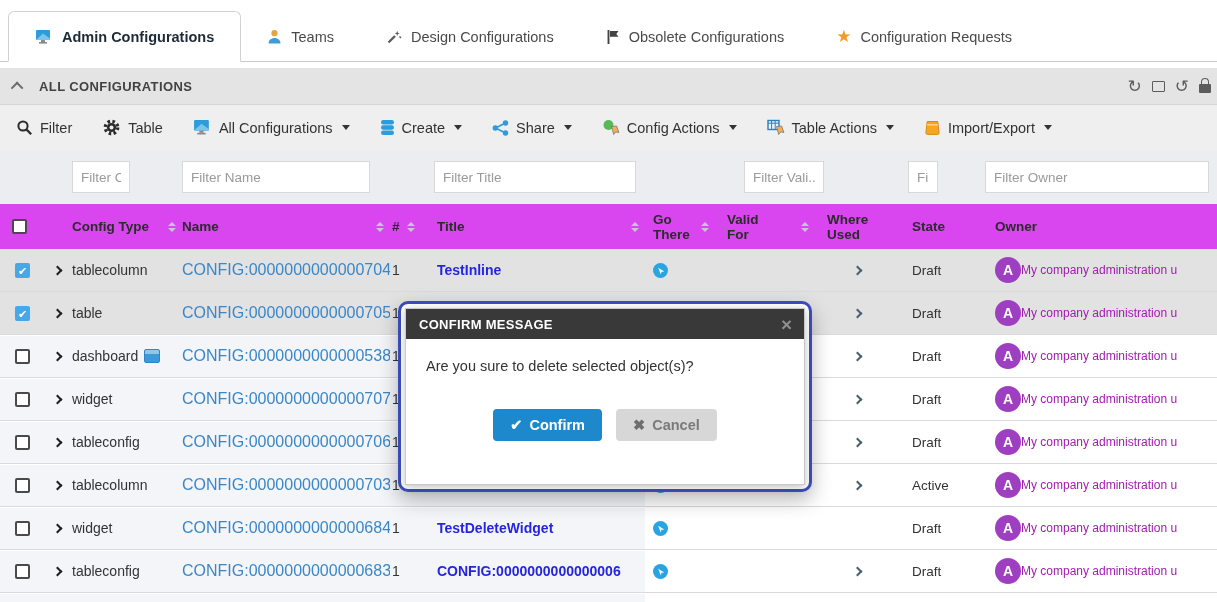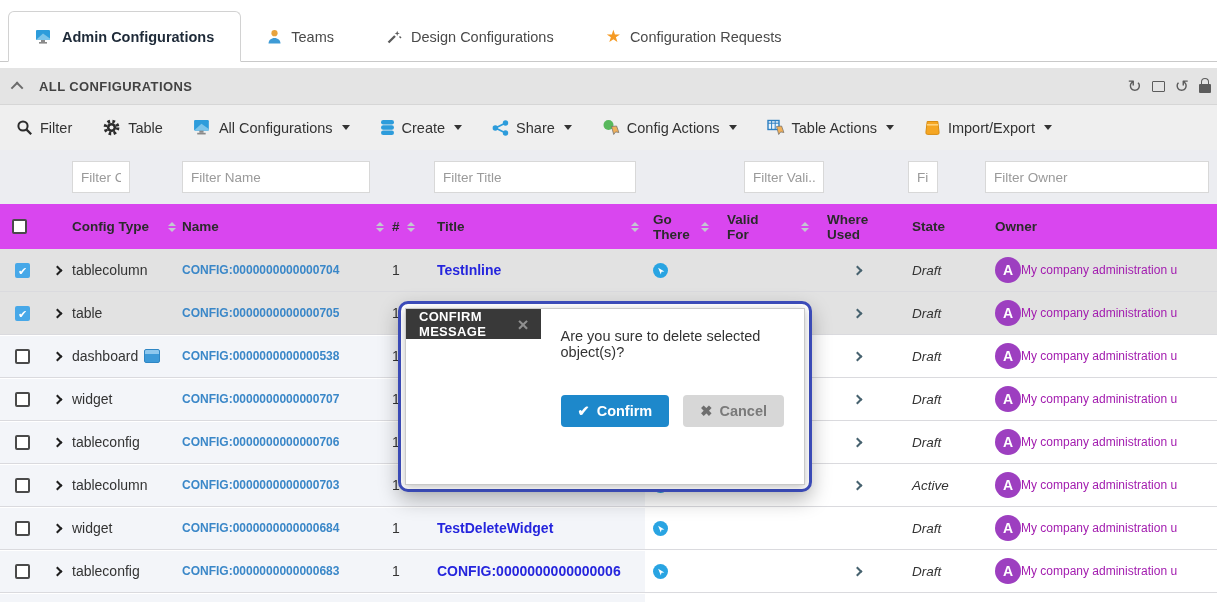--- a/index.html
+++ b/index.html
@@ -74,35 +74,35 @@
   .chev-used { border-color:#47626f; }
 
   
   .drow { height:43px; background:#fff; border-bottom:1px solid #dadade; font-size:14px; }
   .drow .c.lt { background:#f3f5f9; height:41px; }
   .drow.selected { background:#e2e2e2; }
   .drow.selected .c.lt { background:#e2e2e2; }
   .pad2 { padding-left:2px; } .pad5 { padding-left:5px; } .pad8 { padding-left:8px; }
   .pad12 { padding-left:12px;gap:24px; } .pad20 { padding-left:20px; }
   .cc { justify-content:center; }
-  .name-link { color:#3a87c8; font-weight:700; text-decoration:none; font-size:12px; white-space:nowrap;text-align:center; }
+  .name-link { color:#3a87c8; font-weight:400; text-decoration:none; font-size:16px; white-space:nowrap;text-align:center; }
   .title-link { color:#2525dd; font-weight:700; text-decoration:none; font-size:14px; white-space:nowrap; }
-  .state-txt { font-size:13.5px; color:#333;font-style:italic; }
+  .state-txt { font-size:13.5px; color:#333; }
   .avatar { width:26px; height:26px; border-radius:50%; background:#9d3fc0; color:#fff; font-weight:700;
     font-size:14px; display:flex; align-items:center; justify-content:center; flex:none; }
   .owner-txt { white-space:nowrap; font-size:12px; color:#a21caf; }
   .dash-icon { width:16px; height:14px; border-radius:2px; margin-left:6px; flex:none;
     background:linear-gradient(#8ec8ee 0 35%, #3d9ad8 35% 100%); border:1px solid #2e86c4; }
 
   
   .modal-ring { position:absolute; left:398px; top:301px; width:414px; height:191px;
     border:3px solid #3c4cba; border-radius:10px; background:#fff;
     box-shadow:0 8px 20px rgba(0,0,0,.28); }
   .modal { position:absolute; inset:4px; background:#fff; border:1px solid #c9c9c9;
-    display:flex; box-shadow:0 2px 8px rgba(0,0,0,.25); }
+    display:flex; flex-direction:column; box-shadow:0 2px 8px rgba(0,0,0,.25); }
   .modal-head { height:30px; background:#393939; display:flex; align-items:center;
     padding:0 12px 0 13px; }
   .modal-title { color:#fff; font-size:13px; font-weight:700; letter-spacing:.3px; }
   .modal-close { margin-left:auto; color:#8f8f8f; font-size:19px; font-weight:700; line-height:1; cursor:default; }
   .modal-body { flex:1; padding:19px 20px 16px; display:flex; flex-direction:column; }
   .modal-msg { font-size:14.5px; color:#333; }
   .modal-btns { display:flex; justify-content:center; gap:14px; margin-top:35px; }
   .btn { border:none; border-radius:4px; font-size:14.5px; font-weight:700; padding:8px 17px;
     display:flex; align-items:center; gap:7px; font-family:"Liberation Sans",sans-serif; cursor:default; }
   .btn-confirm { background:#1d88cb; color:#fff; }
@@ -136,20 +136,29 @@
   </div>
   <div class="tab">
     <span class="ticon">
       <svg width="16" height="16" viewBox="0 0 16 16">
           <line x1="2.5" y1="13.5" x2="9" y2="7" stroke="#5a5a5a" stroke-width="2.3"></line>
           <path d="M11.2 1.8l.7 1.9 1.9.7-1.9.7-.7 1.9-.7-1.9-1.9-.7 1.9-.7z" fill="#5a5a5a"></path>
           <line x1="13.5" y1="7.5" x2="15" y2="9" stroke="#5a5a5a" stroke-width="1.4"></line>
         </svg>
     </span>
     <span>Design Configurations</span>
+  </div>
+  <div class="tab">
+    <span class="ticon">
+      <svg width="14" height="16" viewBox="0 0 14 16">
+          <line x1="2.5" y1="1" x2="2.5" y2="15" stroke="#444" stroke-width="1.9"></line>
+          <path d="M4 2h8.5l-2.2 2.9 2.2 2.9H4z" fill="#444"></path>
+        </svg>
+    </span>
+    <span>Obsolete Configurations</span>
   </div>
   <div class="tab">
     <span class="ticon star-glyph">★</span>
     <span>Configuration Requests</span>
   </div>
 </div>
 
 <div class="gap"></div>
 
 <div class="section-bar">

